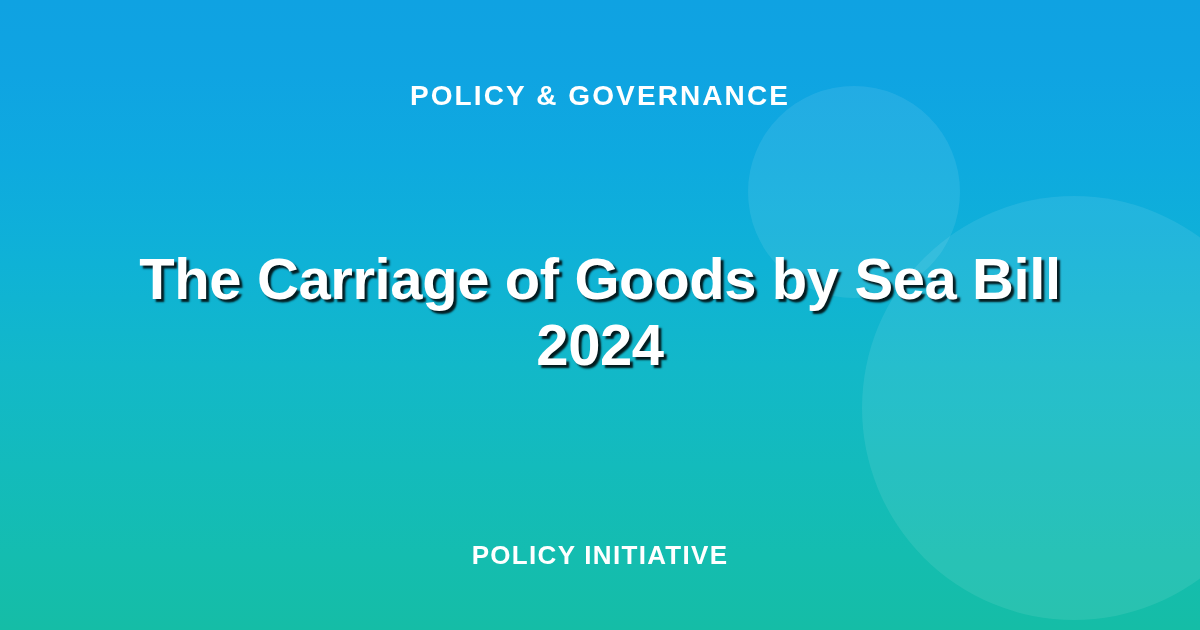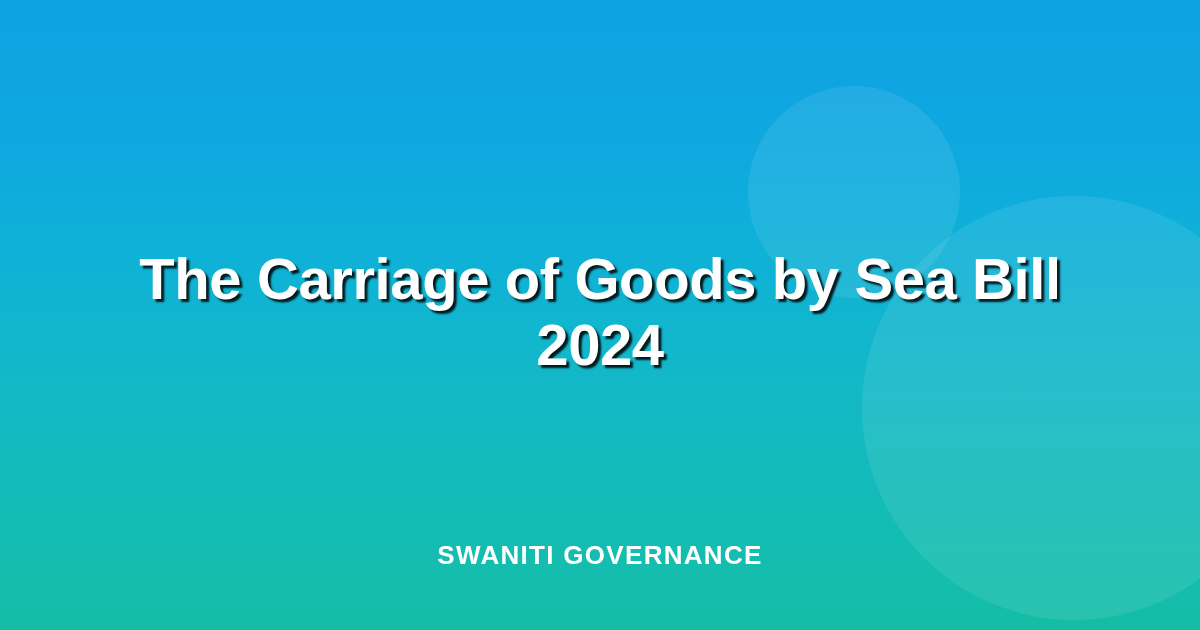--- a/index.html
+++ b/index.html
@@ -101,22 +101,23 @@
   }
 </style>
 </head>
 <body>
 
 <div id="card">
 
   <div class="deco" id="deco-circle-small"></div>
   <div class="deco" id="deco-circle-large"></div>
 
+  <div id="eyebrow">POLICY &amp; GOVERNANCE</div>
 
   <div id="content">
     <div id="title-block">
       <h1 id="title">The Carriage of Goods by Sea Bill 2024</h1>
     </div>
   </div>
 
-  <div id="footer">SWANITI GOVERNANCE</div>
+  <div id="footer">POLICY INITIATIVE</div>
 
 </div>
 
 </body></html>

